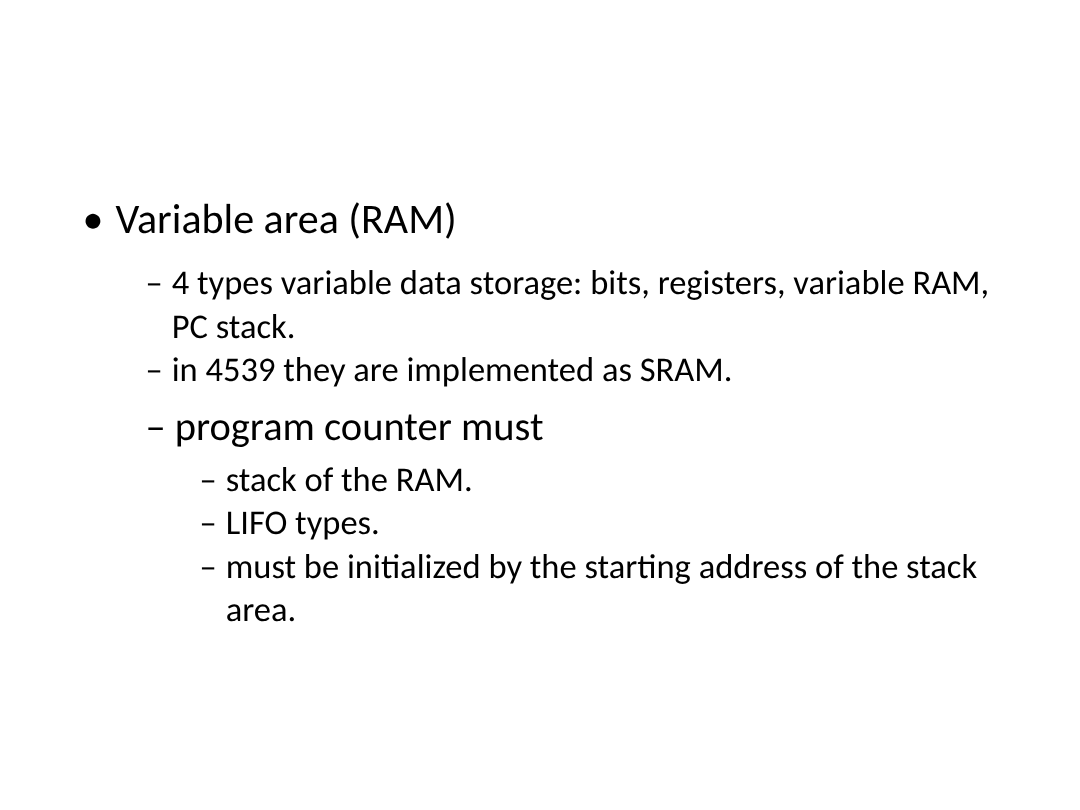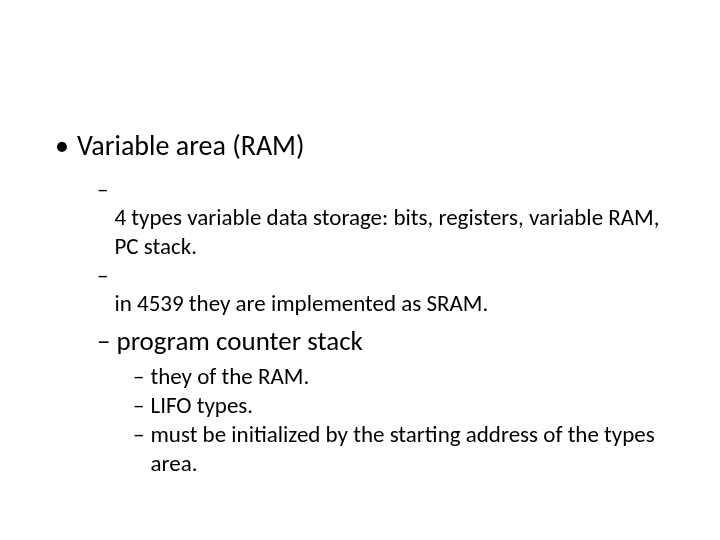--- a/index.html
+++ b/index.html
@@ -47,21 +47,20 @@
     font-size: 23px;
     line-height: 1.25;
     display: flex;
   }
   .l2 .dash {
     flex: 0 0 auto;
     padding-right: 6px;
   }
   .l2 .text {
     flex: 1 1 auto;
-    margin-top: 28px;
   }
   .l2-big {
     font-size: 27px;
     line-height: 1.3;
     display: flex;
     margin-left: 42px;
     margin-top: 6px;
     margin-bottom: 4px;
   }
   .l2-big .dash {
@@ -100,32 +99,32 @@
         <span class="text">4 types variable data storage: bits, registers, variable RAM,  PC stack.</span>
       </div>
       <div class="l2">
         <span class="dash">–</span>
         <span class="text">in 4539 they are implemented as SRAM.</span>
       </div>
     </div>
 
     <div class="l2-big">
       <span class="dash">–</span>
-      <span class="text">program counter stack</span>
+      <span class="text">program counter must</span>
     </div>
 
     <div class="l3-block">
       <div class="l3">
         <span class="dash">–</span>
-        <span class="text">they of the RAM.</span>
+        <span class="text">stack of the RAM.</span>
       </div>
       <div class="l3">
         <span class="dash">–</span>
         <span class="text">LIFO types.</span>
       </div>
       <div class="l3">
         <span class="dash">–</span>
-        <span class="text">must be initialized by the starting address of the types area.</span>
+        <span class="text">must be initialized by the starting address of the stack area.</span>
       </div>
     </div>
 
   </div>
 </div>
 
 </body></html>

